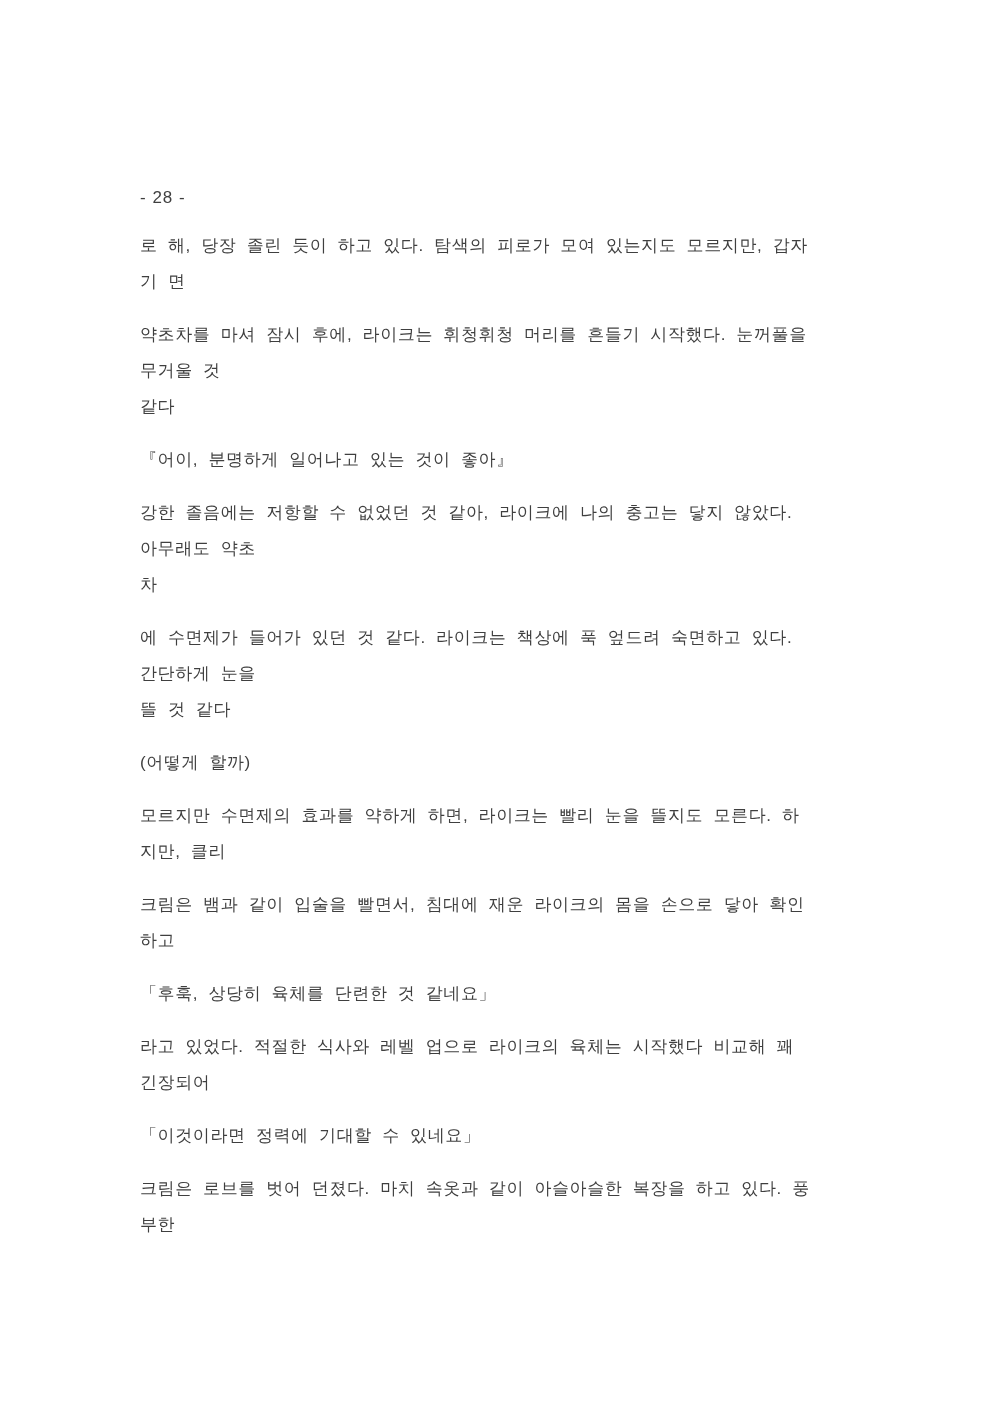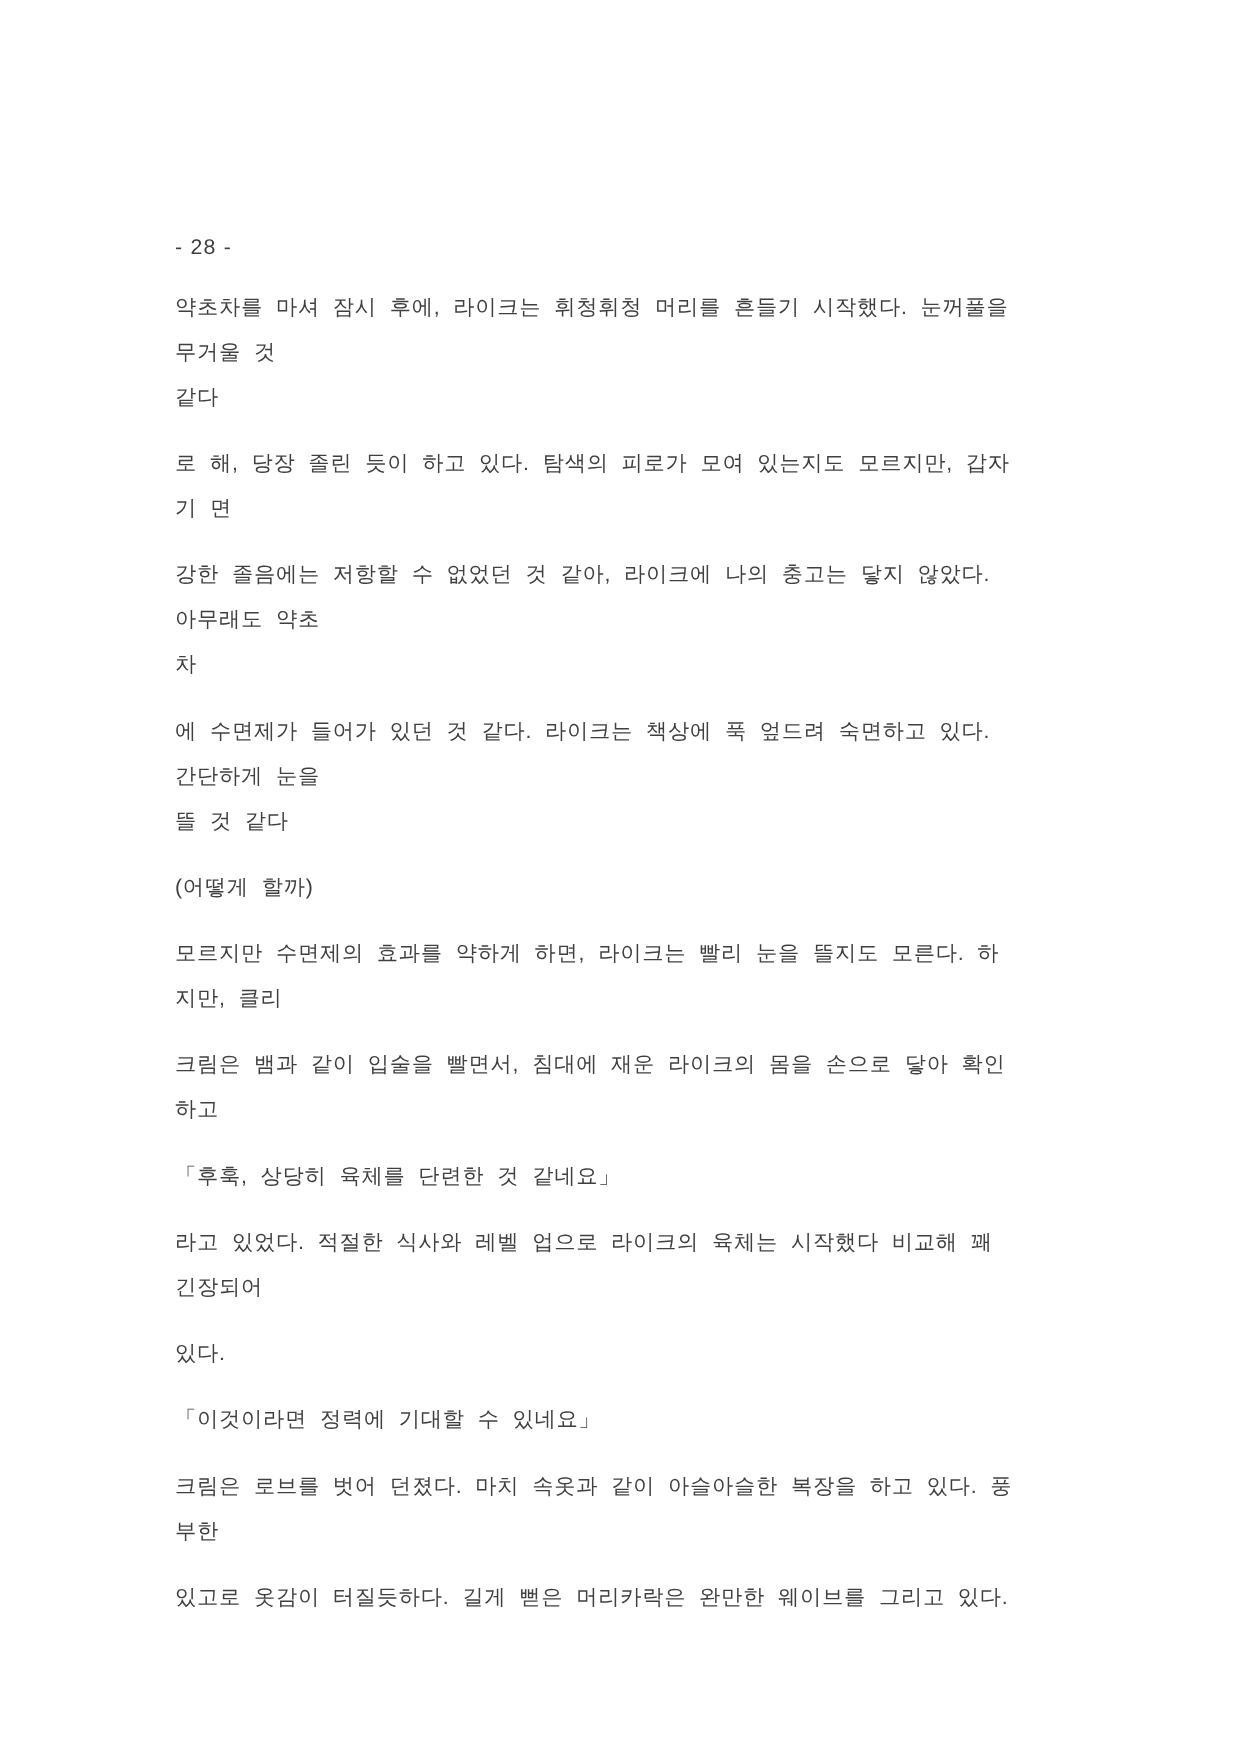--- a/index.html
+++ b/index.html
@@ -37,30 +37,29 @@
     margin: 0 0 17px 0;
     color: #3f3f3f;
     text-align: left;
   }
 </style>
 </head>
 <body>
 
 <div class="page">
   <div class="page-number">- 28 -</div>
+  <p class="para">로 해, 당장 졸린 듯이 하고 있다. 탐색의 피로가 모여 있는지도 모르지만, 갑자기 면</p>
   <p class="para">약초차를 마셔 잠시 후에, 라이크는 휘청휘청 머리를 흔들기 시작했다. 눈꺼풀을 무거울 것
 같다</p>
-  <p class="para">로 해, 당장 졸린 듯이 하고 있다. 탐색의 피로가 모여 있는지도 모르지만, 갑자기 면</p>
+  <p class="para">『어이, 분명하게 일어나고 있는 것이 좋아』</p>
   <p class="para">강한 졸음에는 저항할 수 없었던 것 같아, 라이크에 나의 충고는 닿지 않았다. 아무래도 약초
 차</p>
   <p class="para">에 수면제가 들어가 있던 것 같다. 라이크는 책상에 푹 엎드려 숙면하고 있다. 간단하게 눈을
 뜰 것 같다</p>
   <p class="para">(어떻게 할까)</p>
   <p class="para">모르지만 수면제의 효과를 약하게 하면, 라이크는 빨리 눈을 뜰지도 모른다. 하지만, 클리</p>
   <p class="para">크림은 뱀과 같이 입술을 빨면서, 침대에 재운 라이크의 몸을 손으로 닿아 확인하고</p>
   <p class="para">「후훅, 상당히 육체를 단련한 것 같네요」</p>
   <p class="para">라고 있었다. 적절한 식사와 레벨 업으로 라이크의 육체는 시작했다 비교해 꽤 긴장되어</p>
-  <p class="para">있다.</p>
   <p class="para">「이것이라면 정력에 기대할 수 있네요」</p>
   <p class="para">크림은 로브를 벗어 던졌다. 마치 속옷과 같이 아슬아슬한 복장을 하고 있다. 풍부한</p>
-  <p class="para">있고로 옷감이 터질듯하다. 길게 뻗은 머리카락은 완만한 웨이브를 그리고 있다.</p>
 
 </div>
 
 </body></html>

